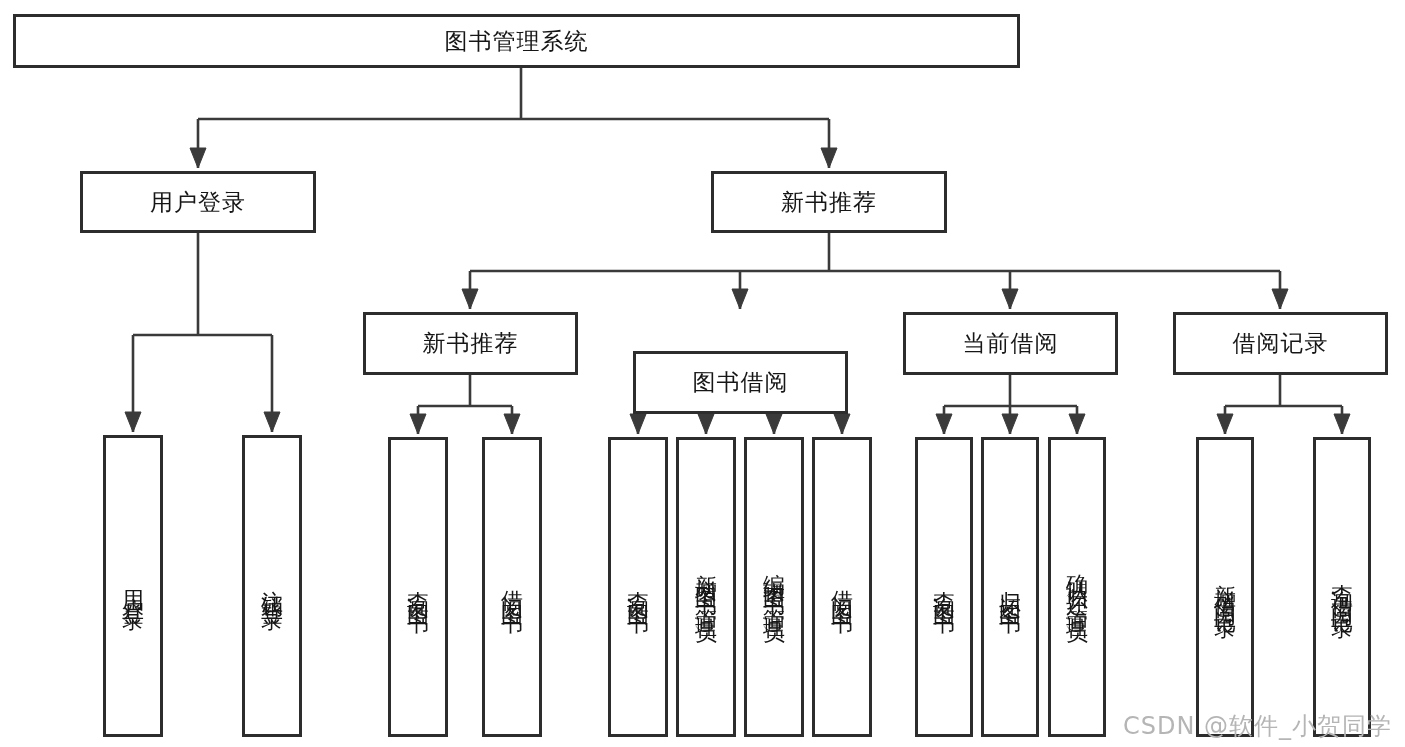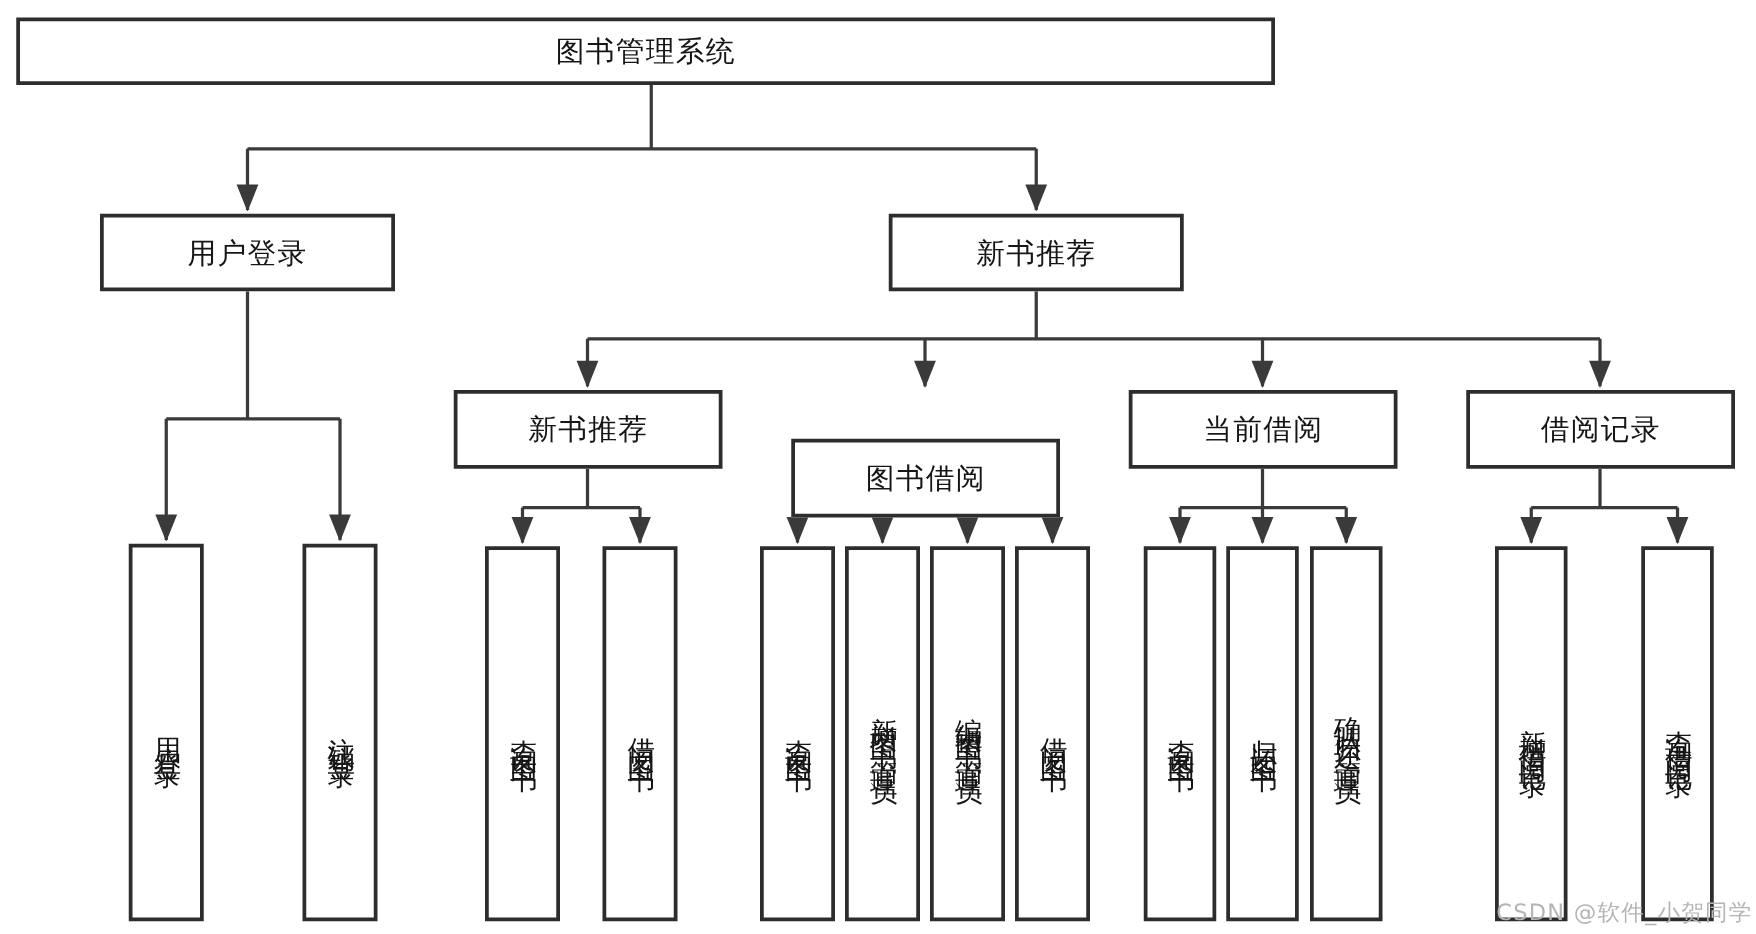--- a/index.html
+++ b/index.html
@@ -26,23 +26,23 @@
   .root-node{font-size:23px;letter-spacing:1px;}
   .v-node{
     writing-mode:vertical-rl;
     text-orientation:mixed;
     font-size:22px;
     line-height:1;
     letter-spacing:7px;
   }
   .watermark{
     position:absolute;
-    right:3px;
+    right:13px;
     bottom:5px;
-    font-size:18px;
+    font-size:24px;
     color:#b5b5b5;
     letter-spacing:1px;
     white-space:nowrap;
   }
 </style>
 </head>
 <body>
 
 <div class="stage">
 

